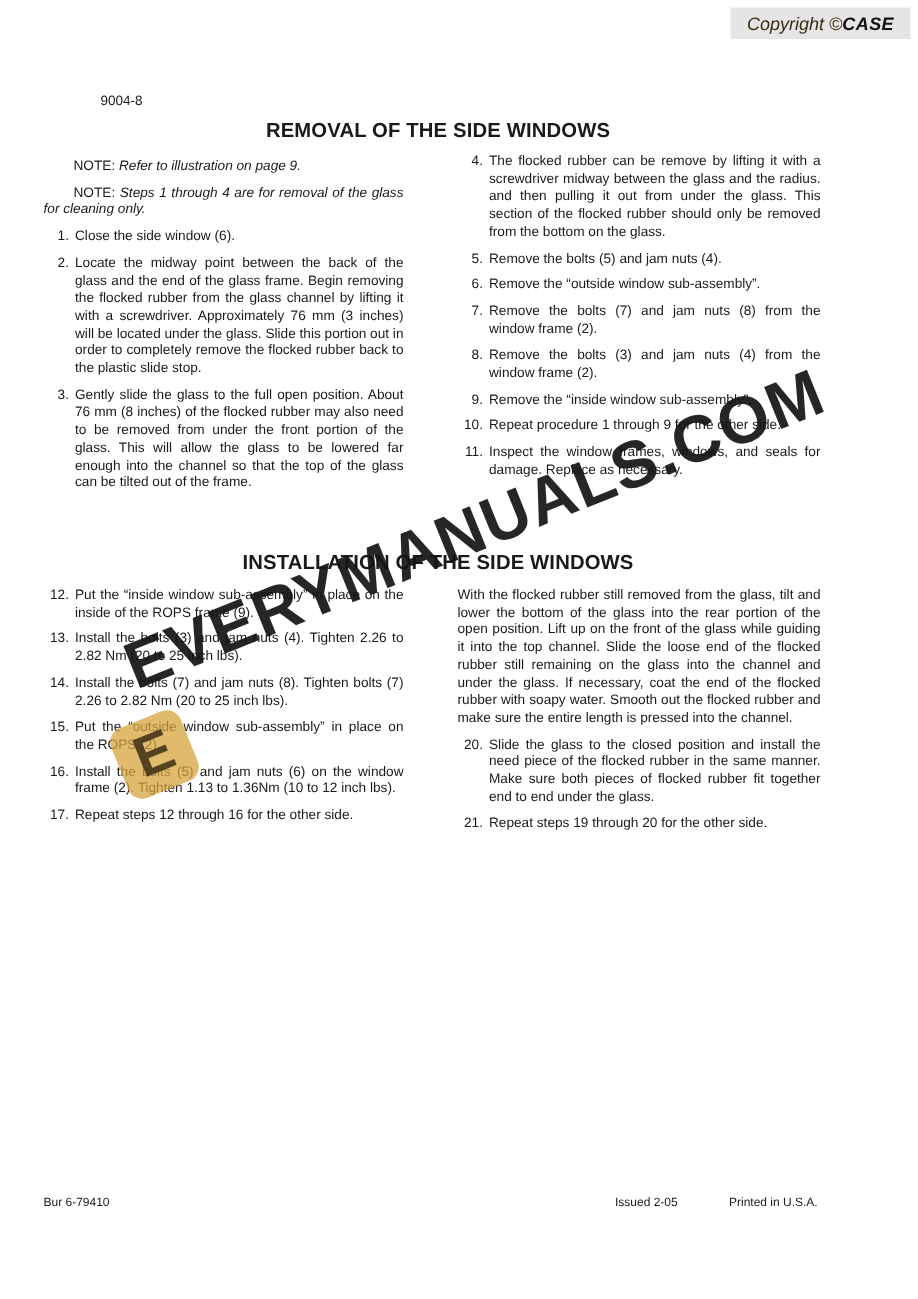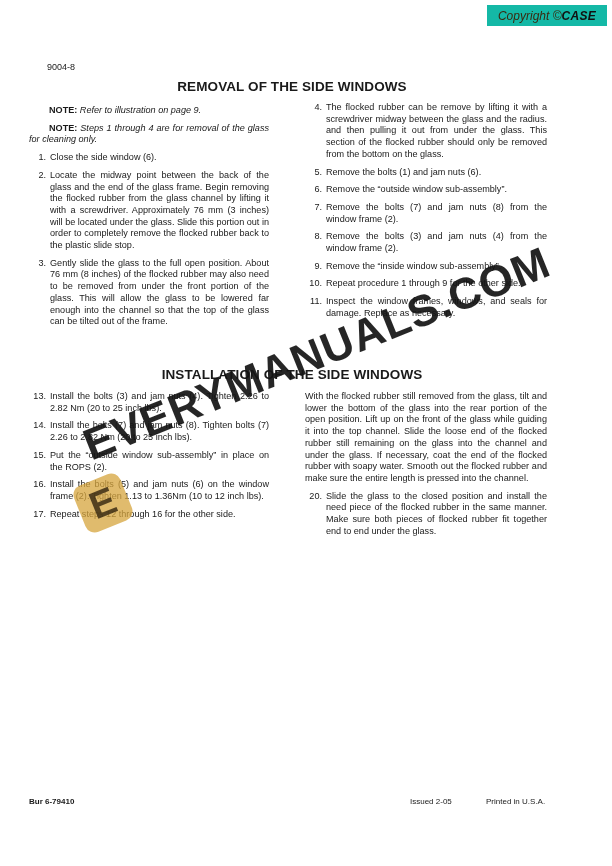--- a/index.html
+++ b/index.html
@@ -3,44 +3,44 @@
 <meta charset="utf-8">
 <style>
   html, body { margin: 0; padding: 0; }
   body {
     width: 612px; height: 866px; position: relative; overflow: hidden;
     background: #ffffff; color: #1a1a1a;
     font-family: "Liberation Sans", sans-serif;
   }
   .copyright {
     position: absolute; left: 487px; top: 5px; width: 120px; height: 21px;
-    background: #14b8a6; display: flex; align-items: center; justify-content: center;
+    background: #e5e5e5; display: flex; align-items: center; justify-content: center;
     font-size: 12px; color: #3a2a10; font-style: italic; white-space: nowrap;
   }
   .copyright .brand { font-weight: bold; letter-spacing: 0.3px; margin-left: 0; color: #111; }
-  .page-num { position: absolute; left: 15px; top: 62px; font-size: 9px; padding-left: 32px; }
+  .page-num { position: absolute; left: 35px; top: 62px; font-size: 9px; padding-left: 32px; }
   h2 {
     position: absolute; margin: 0; font-size: 13.5px; font-weight: bold;
     text-align: center; left: 0; width: 612px; letter-spacing: 0.1px;
   }
   .h-removal { top: 79px; left: -14px; }
   .h-install { top: 367px; left: -14px; }
   .col { position: absolute; font-size: 9.1px; line-height: 11.7px; text-align: justify; }
   .col p { margin: 0 0 6px 0; }
-  .note-label { font-weight: bold; font-style: normal; padding-left: 20px; }
+  .note-label { font-weight: normal; font-style: normal; padding-left: 20px; }
   .note-text { font-style: italic; }
   .item { display: flex; margin-bottom: 6px; }
   .item .num { width: 17px; flex: 0 0 17px; text-align: right; padding-right: 4px; }
   .item .txt { flex: 1; }
   .c1 { left: 29px; top: 105px; width: 240px; }
   .c2 { left: 305px; top: 102px; width: 242px; }
   .c3 { left: 29px; top: 391px; width: 240px; }
   .c4 { left: 305px; top: 391px; width: 242px; }
   .footer { position: absolute; top: 797px; font-size: 8px; }
-  .f-left { left: 29px; font-weight: bold; }
+  .f-left { left: 29px; }
   .f-mid { left: 410px; }
   .f-right { left: 486px; text-align: center; }
   .watermark {
     position: absolute; left: 95px; top: 420px; font-size: 44px; font-weight: bold;
     color: rgba(20,20,20,0.92); transform: rotate(-22deg); transform-origin: left bottom;
     white-space: nowrap; letter-spacing: 1px; pointer-events: none;
   }
   .wm-logo {
     position: absolute; left: 78px; top: 478px; width: 50px; height: 50px;
     background: rgba(214,164,60,0.75); border-radius: 10px; transform: rotate(-22deg);
@@ -77,21 +77,21 @@
     </div>
 </div>
 
 <div class="col c2">
   <div class="item">
       <span class="num">4.</span>
       <span class="txt">The flocked rubber can be remove by lifting it with a screwdriver midway between the glass and the radius. and then pulling it out from under the glass. This section of the flocked rubber should only be removed from the bottom on the glass.</span>
     </div>
   <div class="item">
       <span class="num">5.</span>
-      <span class="txt">Remove the bolts (1) and jam nuts (6).</span>
+      <span class="txt">Remove the bolts (5) and jam nuts (4).</span>
     </div>
   <div class="item">
       <span class="num">6.</span>
       <span class="txt">Remove the “outside window sub-assembly”.</span>
     </div>
   <div class="item">
       <span class="num">7.</span>
       <span class="txt">Remove the bolts (7) and jam nuts (8) from the window frame (2).</span>
     </div>
   <div class="item">
@@ -109,20 +109,24 @@
   <div class="item">
       <span class="num">11.</span>
       <span class="txt">Inspect the window frames, windows, and seals for damage. Replace as necessary.</span>
     </div>
 </div>
 
 <h2 class="h-install">INSTALLATION OF THE SIDE WINDOWS</h2>
 
 <div class="col c3">
   <div class="item">
+      <span class="num">12.</span>
+      <span class="txt">Put the “inside window sub-assembly” in place on the inside of the ROPS frame (9).</span>
+    </div>
+  <div class="item">
       <span class="num">13.</span>
       <span class="txt">Install the bolts (3) and jam nuts (4). Tighten 2.26 to 2.82 Nm (20 to 25 inch lbs).</span>
     </div>
   <div class="item">
       <span class="num">14.</span>
       <span class="txt">Install the bolts (7) and jam nuts (8). Tighten bolts (7) 2.26 to 2.82 Nm (20 to 25 inch lbs).</span>
     </div>
   <div class="item">
       <span class="num">15.</span>
       <span class="txt">Put the “outside window sub-assembly” in place on the ROPS (2).</span>
@@ -138,20 +142,24 @@
 </div>
 
 <div class="col c4">
   <div class="item">
       <span class="txt">With the flocked rubber still removed from the glass, tilt and lower the bottom of the glass into the rear portion of the open position. Lift up on the front of the glass while guiding it into the top channel. Slide the loose end of the flocked rubber still remaining on the glass into the channel and under the glass. If necessary, coat the end of the flocked rubber with soapy water. Smooth out the flocked rubber and make sure the entire length is pressed into the channel.</span>
     </div>
   <div class="item">
       <span class="num">20.</span>
       <span class="txt">Slide the glass to the closed position and install the need piece of the flocked rubber in the same manner. Make sure both pieces of flocked rubber fit together end to end under the glass.</span>
     </div>
+  <div class="item">
+      <span class="num">21.</span>
+      <span class="txt">Repeat steps 19 through 20 for the other side.</span>
+    </div>
 </div>
 
 <div class="wm-logo">E</div>
 <div class="watermark">EVERYMANUALS.COM</div>
 
 <div class="footer f-left">Bur 6-79410</div>
 <div class="footer f-mid">Issued 2-05</div>
 <div class="footer f-right">Printed in U.S.A.</div>
 
 </body></html>

